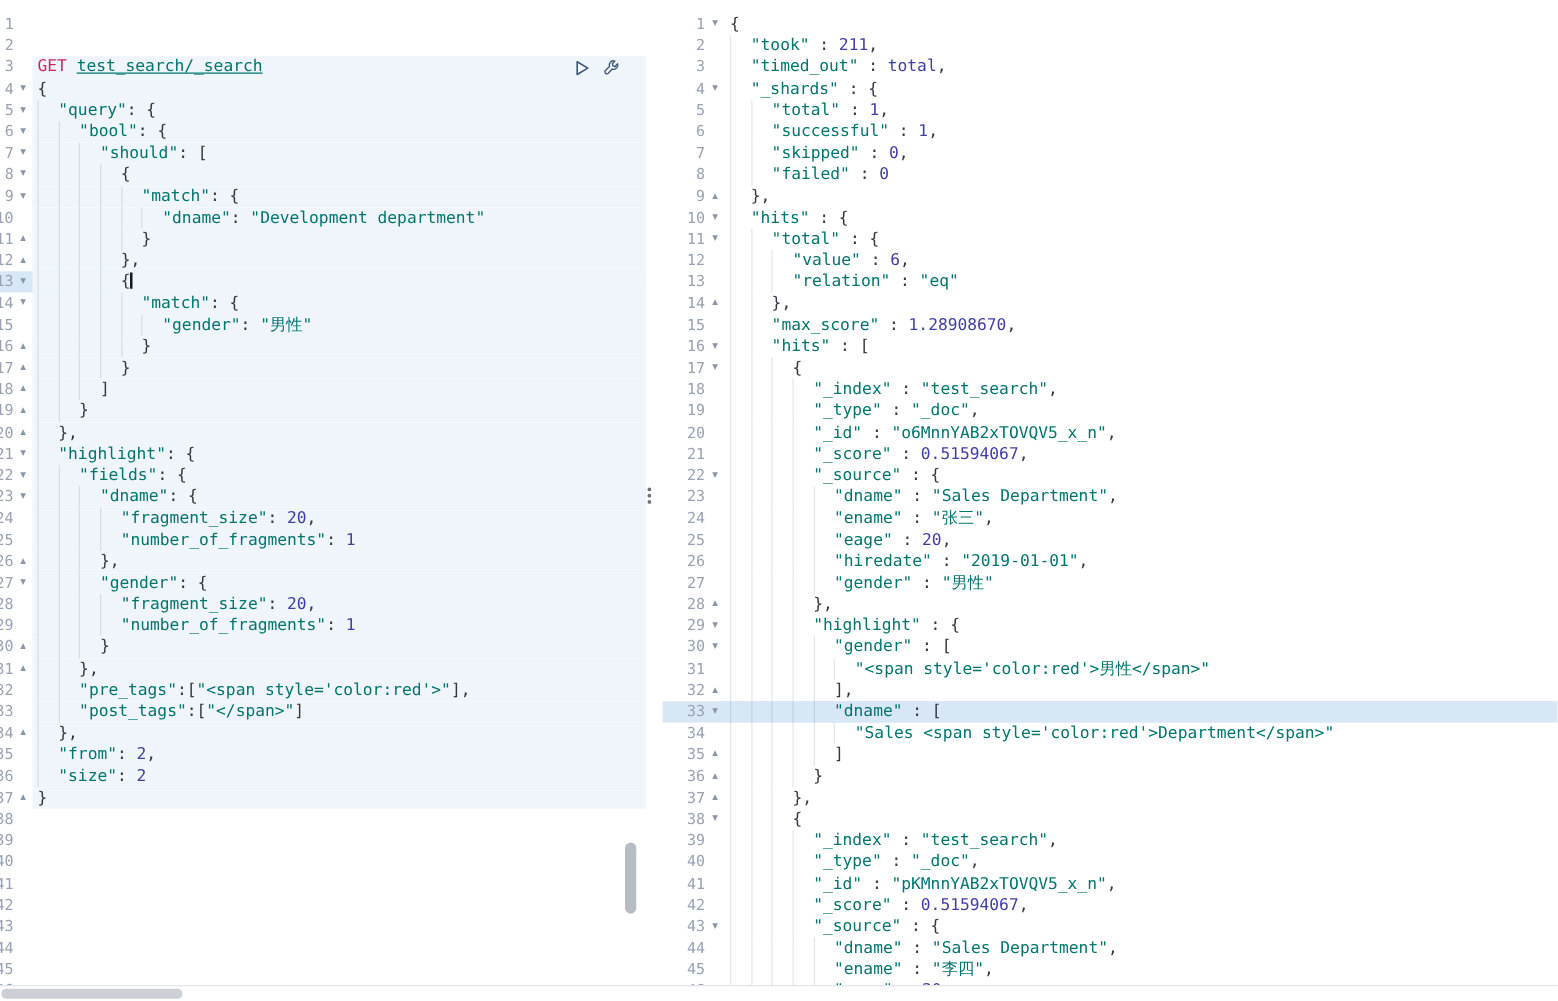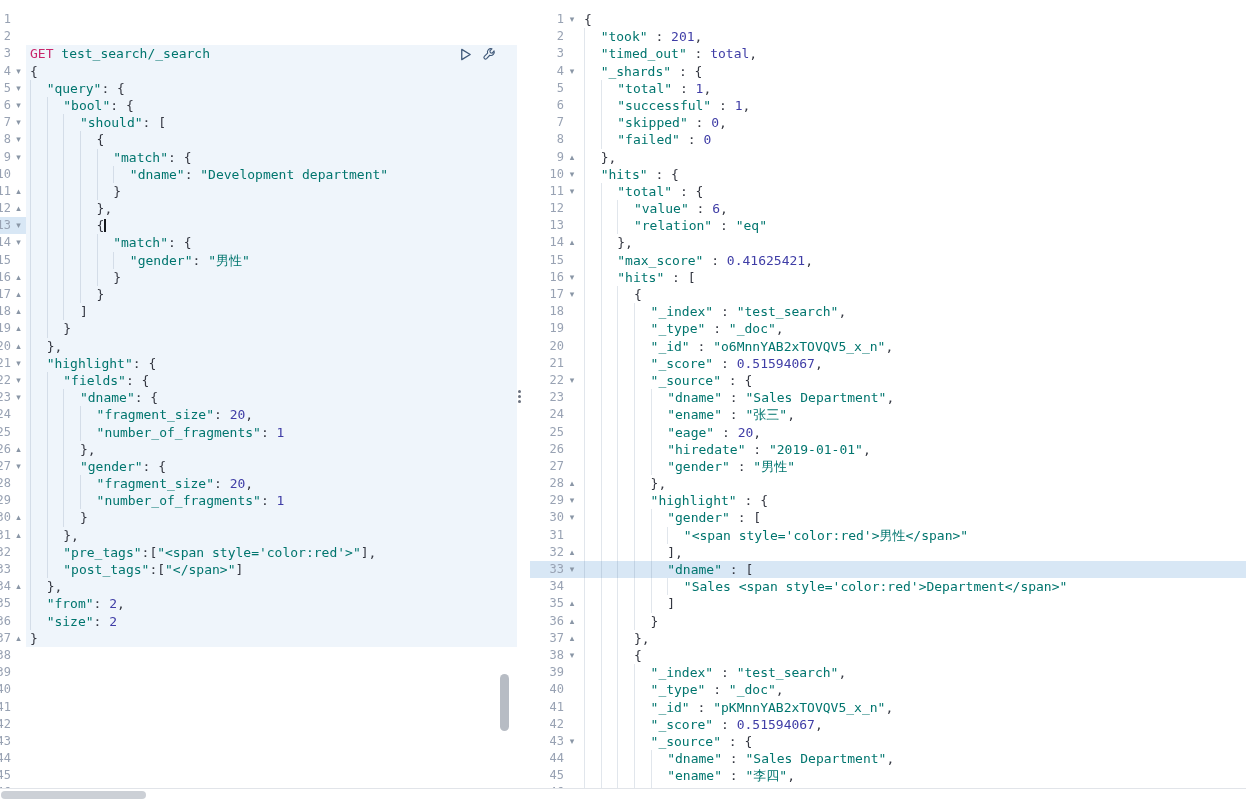--- a/index.html
+++ b/index.html
@@ -19,21 +19,21 @@
   .fold{flex:none;text-align:center;font-family:"DejaVu Sans","Liberation Sans",sans-serif;
         font-size:9px;color:#8a96a6;}
   .request-pane .fold{width:15px;}
   .response-pane .fold{width:16px;}
   .code{flex:1 1 auto;white-space:pre;padding-left:4px;}
   .request-pane .row.in-request .code{background:var(--req-bg,#eff5fb);}
   .row.active{background:var(--active-bg,#d8e7f5);}
   .row.active .code{background:var(--active-bg,#d8e7f5);}
   .g{display:inline-block;width:2ch;height:17.2px;border-left:1px solid rgba(88,118,150,0.18);vertical-align:top;}
   .tok-m{color:var(--c-method,#c9266b);margin-top:20px;}
-  .tok-u{color:var(--c-string,#00756e);}
+  .tok-u{color:var(--c-string,#00756e);text-decoration:underline;}
   .tok-s{color:var(--c-string,#00756e);}
   .tok-n{color:var(--c-number,#3f3da6);}
   .tok-p{color:var(--c-punct,#343741);}
   .caret{display:inline-block;width:2px;height:13px;background:#15181d;vertical-align:-2px;}
   .req-actions{position:absolute;left:457px;top:46px;display:flex;gap:7px;z-index:5;}
   .icon-btn{width:17px;height:17px;padding:0;border:0;background:transparent;cursor:pointer;
             color:var(--icon,#3f5878);display:flex;align-items:center;justify-content:center;}
   .v-thumb{position:absolute;left:500px;top:674px;width:9px;height:57px;border-radius:4.5px;
            background:#b7bcc4;z-index:6;}
   .divider{position:absolute;left:512px;top:0;bottom:12px;width:14px;cursor:col-resize;z-index:4;}
@@ -307,21 +307,21 @@
   <div class="pane response-pane">
     <div class="rows" id="res-rows">
         <div class="row">
           <span class="ln">1</span>
           <span class="fold">▾</span>
           <span class="code"><span class="tok-p">{</span></span>
         </div>
         <div class="row">
           <span class="ln">2</span>
           <span class="fold"></span>
-          <span class="code"><span class="g"></span><span class="tok-s">"took"</span><span class="tok-p"> : </span><span class="tok-n">201</span><span class="tok-p">,</span></span>
+          <span class="code"><span class="g"></span><span class="tok-s">"took"</span><span class="tok-p"> : </span><span class="tok-n">211</span><span class="tok-p">,</span></span>
         </div>
         <div class="row">
           <span class="ln">3</span>
           <span class="fold"></span>
           <span class="code"><span class="g"></span><span class="tok-s">"timed_out"</span><span class="tok-p"> : </span><span class="tok-n">total</span><span class="tok-p">,</span></span>
         </div>
         <div class="row">
           <span class="ln">4</span>
           <span class="fold">▾</span>
           <span class="code"><span class="g"></span><span class="tok-s">"_shards"</span><span class="tok-p"> : {</span></span>
@@ -372,21 +372,21 @@
           <span class="code"><span class="g"></span><span class="g"></span><span class="g"></span><span class="tok-s">"relation"</span><span class="tok-p"> : </span><span class="tok-s">"eq"</span></span>
         </div>
         <div class="row">
           <span class="ln">14</span>
           <span class="fold">▴</span>
           <span class="code"><span class="g"></span><span class="g"></span><span class="tok-p">},</span></span>
         </div>
         <div class="row">
           <span class="ln">15</span>
           <span class="fold"></span>
-          <span class="code"><span class="g"></span><span class="g"></span><span class="tok-s">"max_score"</span><span class="tok-p"> : </span><span class="tok-n">0.41625421</span><span class="tok-p">,</span></span>
+          <span class="code"><span class="g"></span><span class="g"></span><span class="tok-s">"max_score"</span><span class="tok-p"> : </span><span class="tok-n">1.28908670</span><span class="tok-p">,</span></span>
         </div>
         <div class="row">
           <span class="ln">16</span>
           <span class="fold">▾</span>
           <span class="code"><span class="g"></span><span class="g"></span><span class="tok-s">"hits"</span><span class="tok-p"> : [</span></span>
         </div>
         <div class="row">
           <span class="ln">17</span>
           <span class="fold">▾</span>
           <span class="code"><span class="g"></span><span class="g"></span><span class="g"></span><span class="tok-p">{</span></span>

